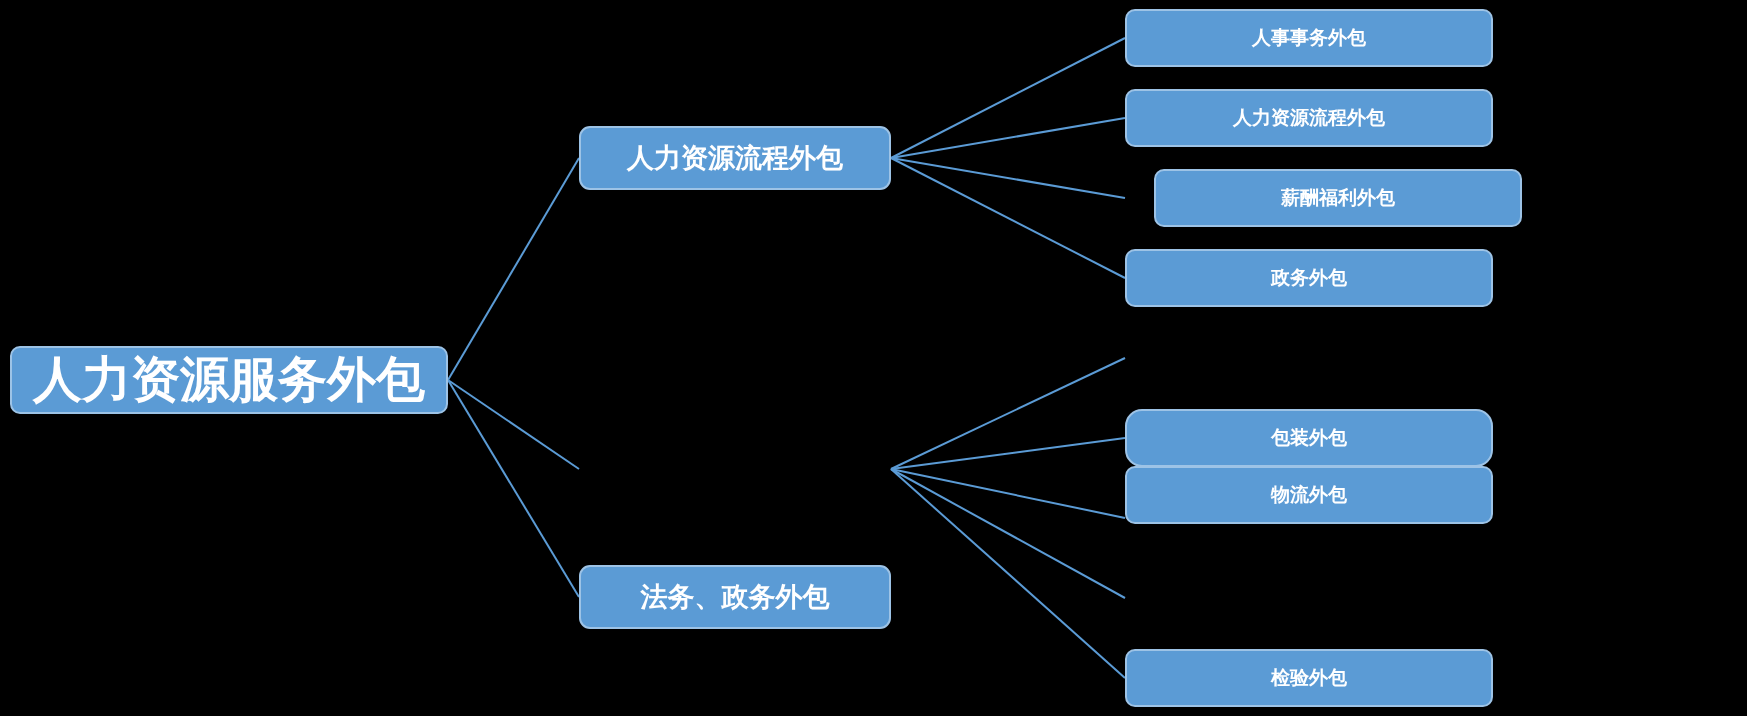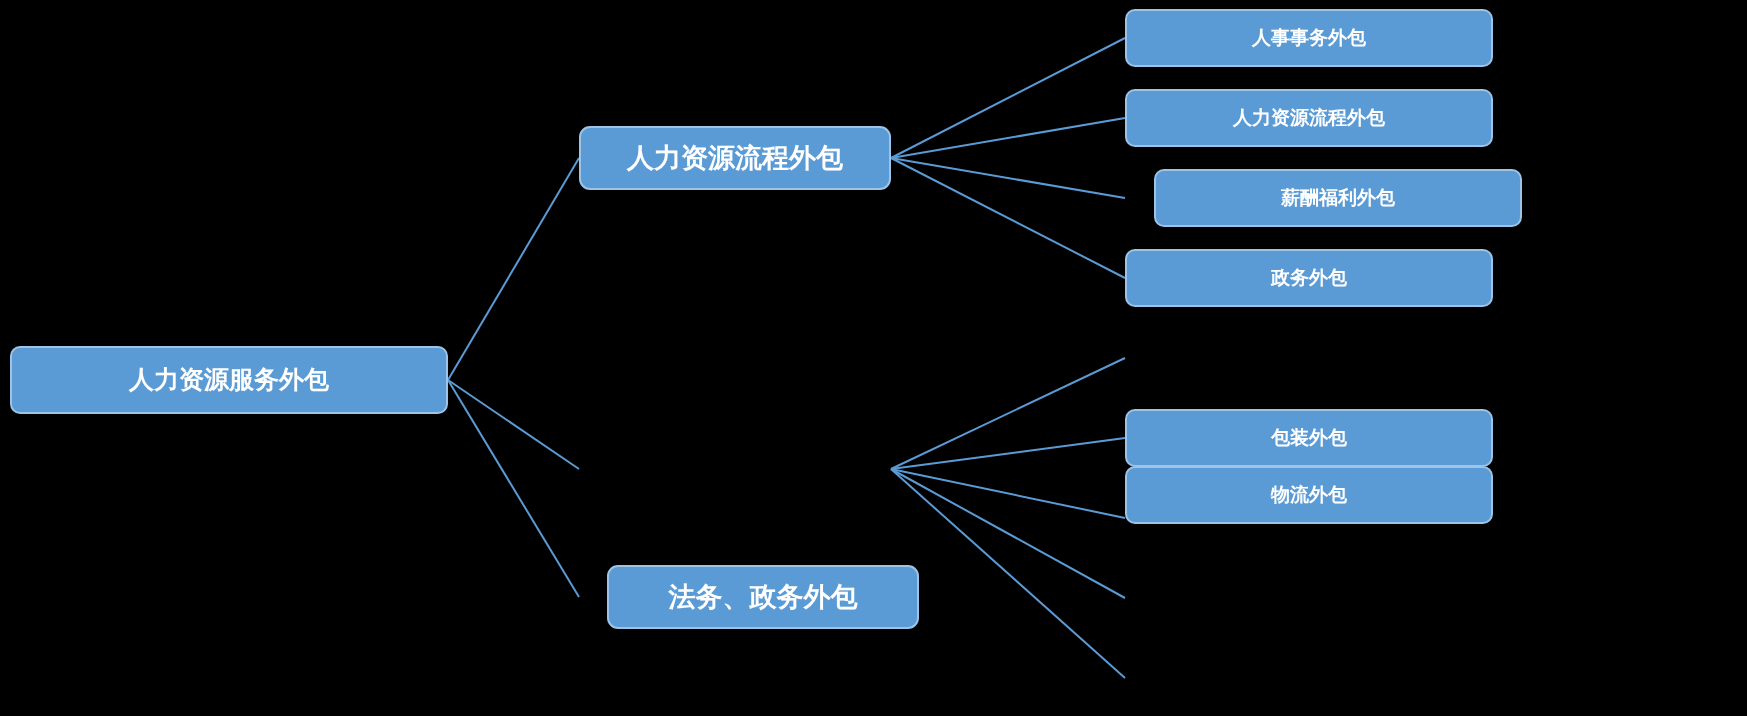--- a/index.html
+++ b/index.html
@@ -43,35 +43,35 @@
     color: var(--text);
     font-weight: bold;
     text-align: center;
     line-height: 1.15;
     padding: 4px 10px;
   }
   
   .root {
     left: 10px; top: 346px;
     width: 438px; height: 68px;
-    font-size: 25px;
+    font-size: 49px;
   }
   
   .branch { width: 312px; height: 64px; font-size: 27px; left: 579px; border-radius: 11px; }
   .b0 { top: 126px; }
   .b1 { top: 437px; }
-  .b2 { top: 565px; margin-left: 28px; }
+  .b2 { top: 565px; }
   
   .leaf { width: 368px; height: 58px; font-size: 19px; left: 1125px; }
   .l0 { top: 9px; }
   .l1 { top: 89px; }
   .l2 { top: 169px; margin-left: 29px; }
   .l3 { top: 249px; }
   .m0 { top: 329px; }
-  .m1 { top: 409px; }
+  .m1 { top: 409px; border-radius: 17px; }
   .m2 { top: 466px; }
   .m3 { top: 569px; }
   .m4 { top: 649px; }
 </style>
 </head>
 <body>
 
 <div class="canvas">
 
   <svg class="connectors" width="1747" height="716" viewBox="0 0 1747 716" aria-hidden="true">
@@ -97,14 +97,15 @@
   <div class="node branch b0">人力资源流程外包</div>
   <div class="node branch b2">法务、政务外包</div>
 
   <div class="node leaf l0">人事事务外包</div>
   <div class="node leaf l1">人力资源流程外包</div>
   <div class="node leaf l2">薪酬福利外包</div>
   <div class="node leaf l3">政务外包</div>
 
   <div class="node leaf m1">包装外包</div>
   <div class="node leaf m2">物流外包</div>
+  <div class="node leaf m4">检验外包</div>
 
 </div>
 
 </body></html>

